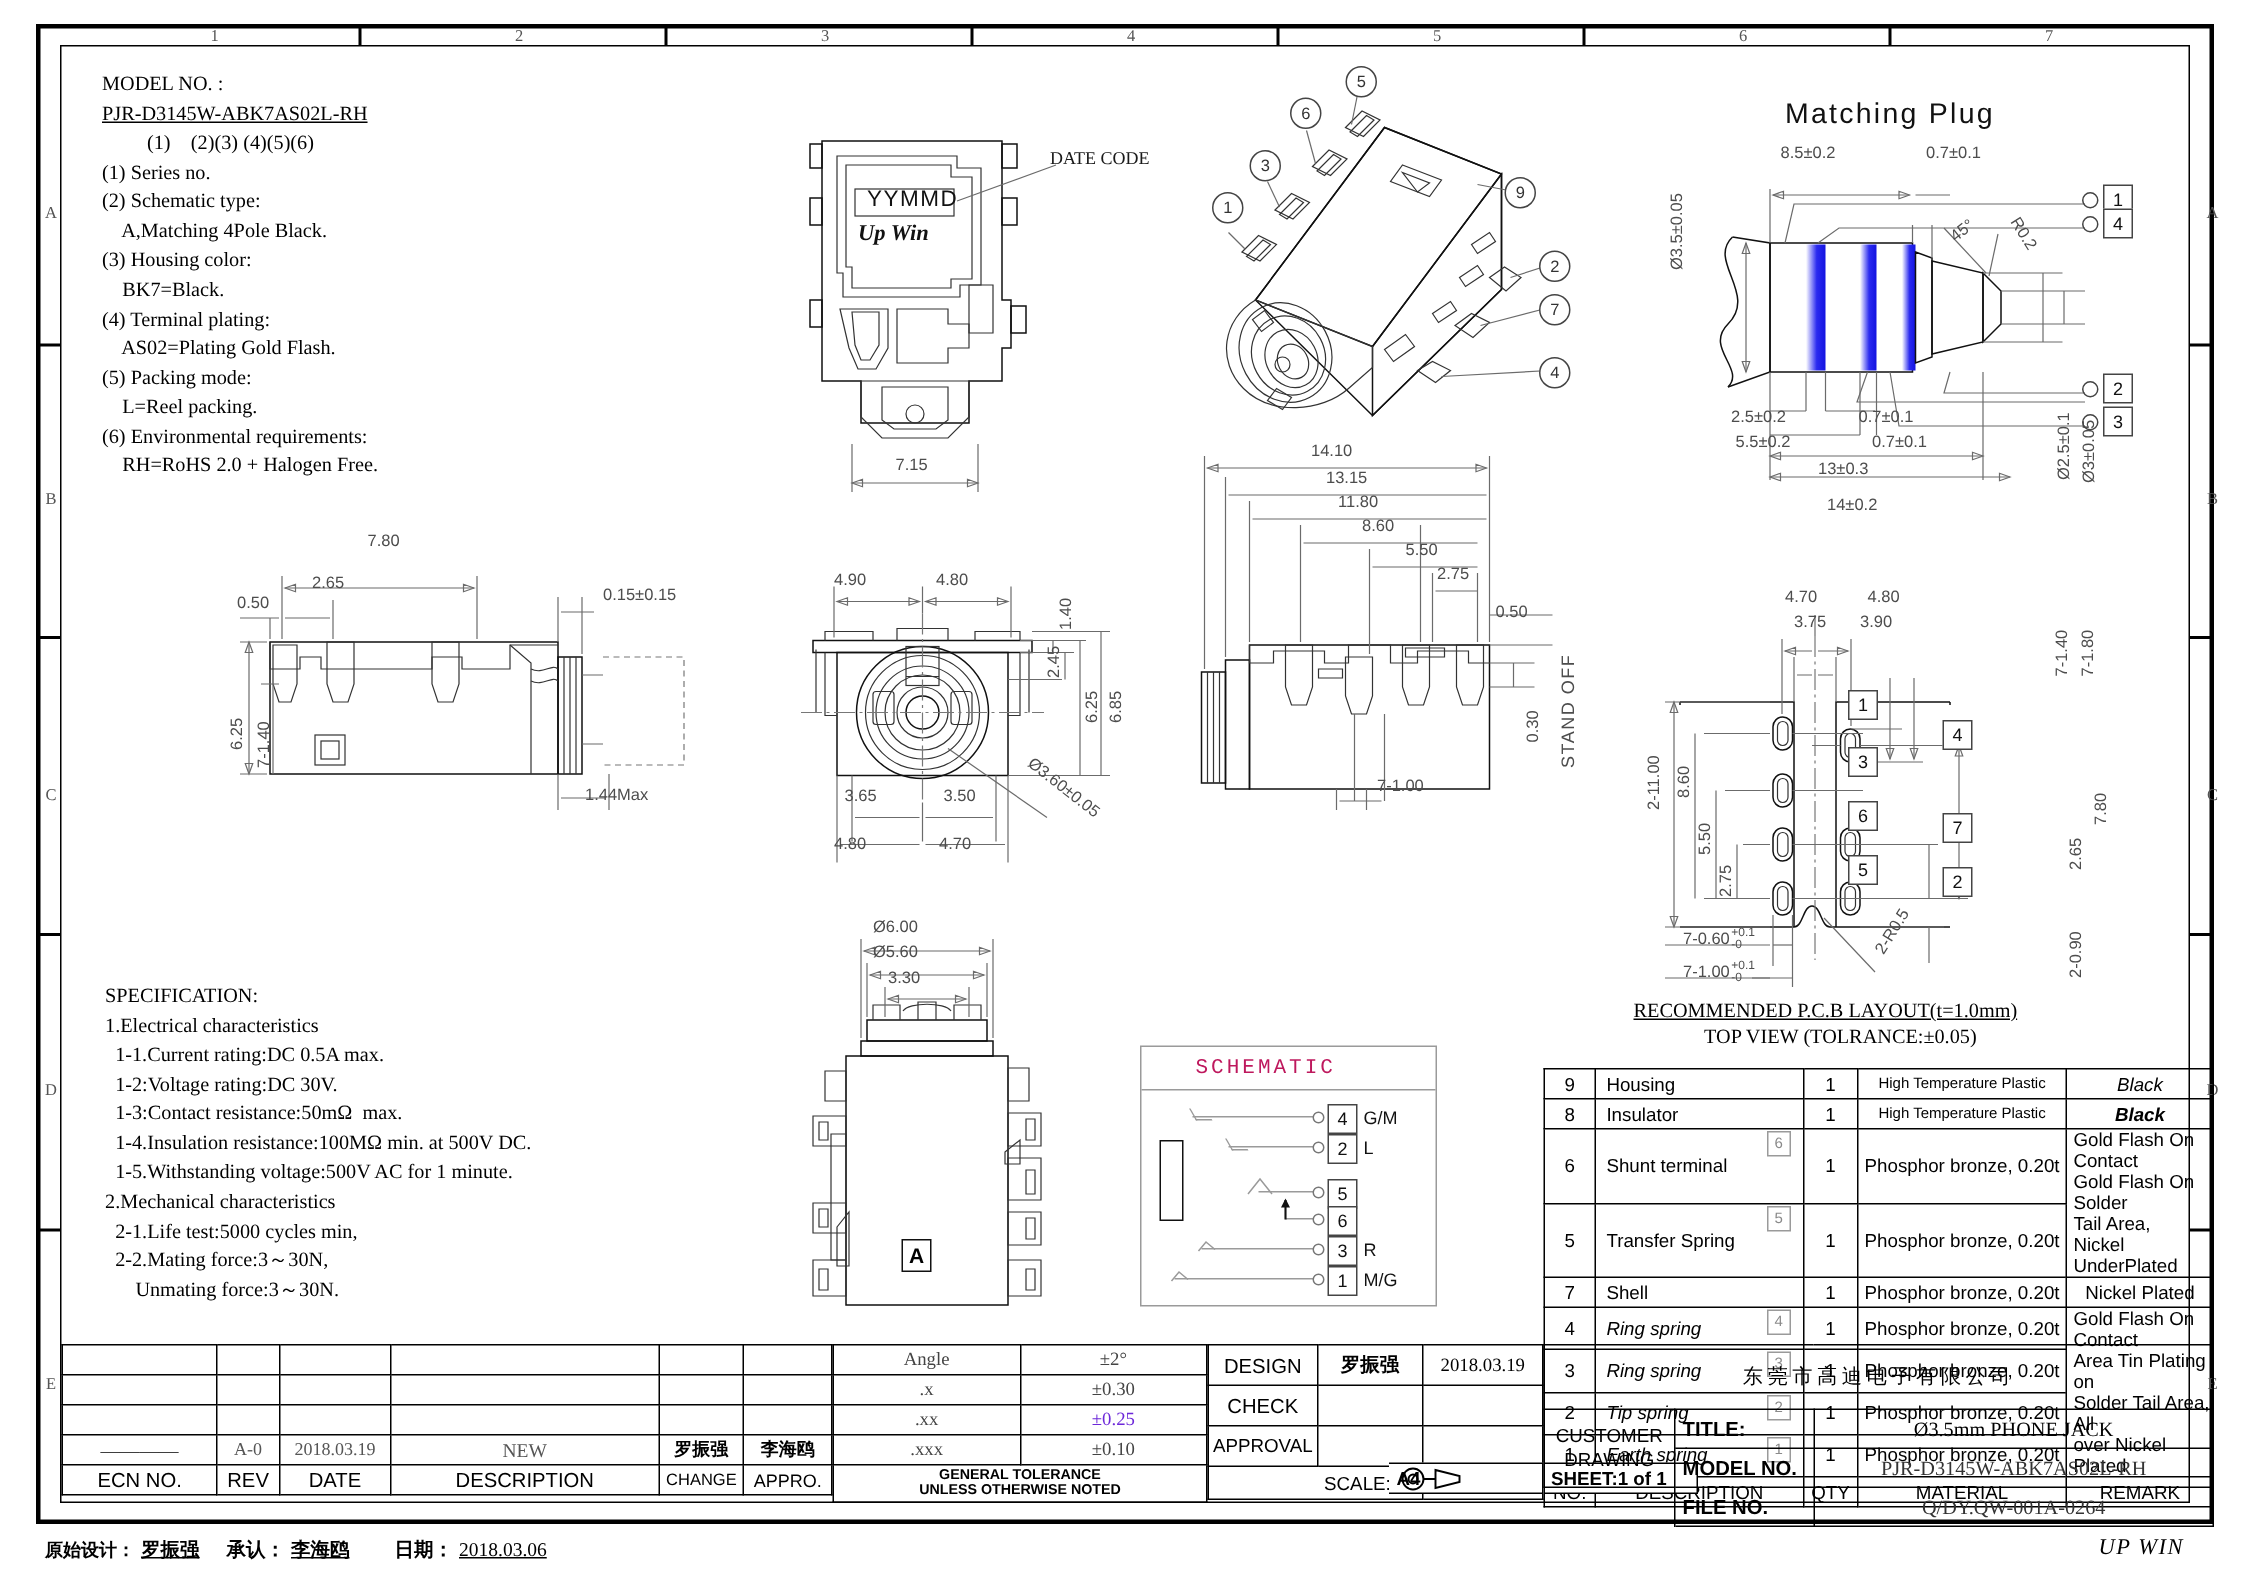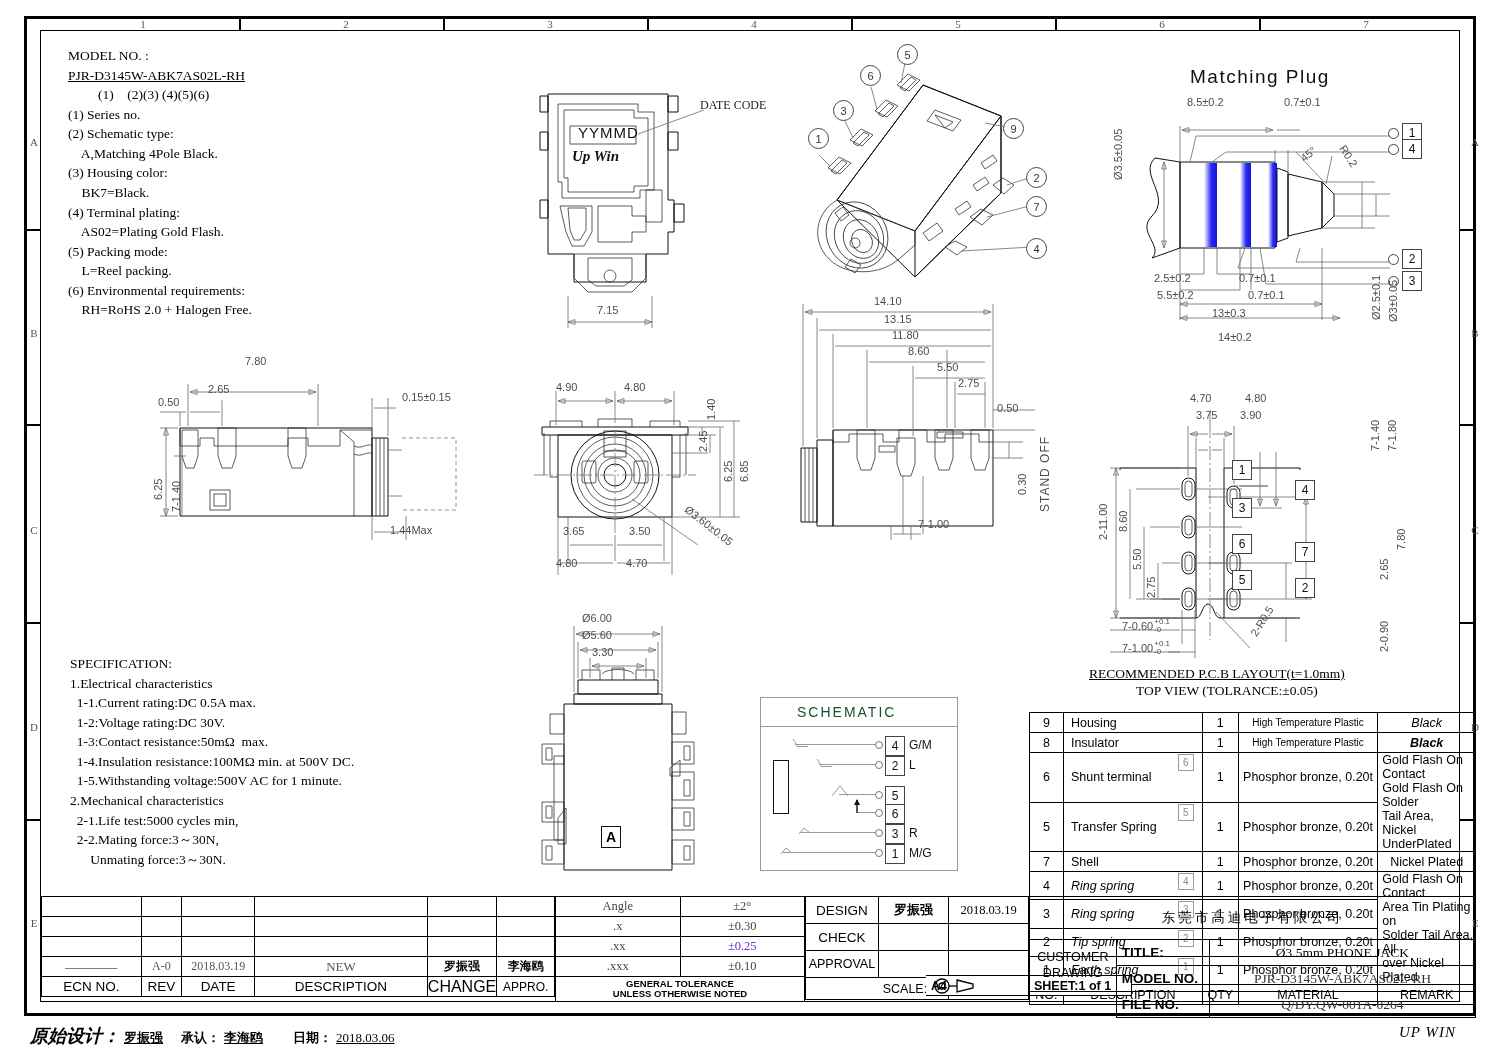--- a/index.html
+++ b/index.html
@@ -45,21 +45,21 @@
   #tol{left:555px;top:896px;width:250px;}
   #tol td{height:19px;font-size:12.5px;}
   #apr{left:805px;top:896px;width:224px;}
   #apr td{font-size:13.5px;}
   #titleblk{left:1029px;top:896px;width:447px;}
   #titleblk td{font-size:13.5px;}
   .cn{font-family:"Liberation Sans",sans-serif;}
   .company{font-family:"Liberation Serif",serif;font-size:30px;letter-spacing:3px;}
   
   #schem{left:760px;top:697px;width:196px;height:172px;border:1px solid #9a9a9a;background:#fff;}
-  #schem .cap{font-family:Liberation Sans, sans-serif;font-size:14px;color:#14532d;letter-spacing:2px;text-align:right;}
+  #schem .cap{font-family:Liberation Mono, monospace;font-size:14px;color:#be185d;letter-spacing:2px;text-align:right;}
   .swire{height:1px;background:#9a9a9a;position:absolute;}
   .snode{width:6px;height:6px;border:1px solid #777;border-radius:50%;position:absolute;background:#fff;}
   .spin{font-family:"Liberation Sans",sans-serif;font-size:12px;color:#111;}
   
   svg{position:absolute;overflow:visible;}
   .ln{stroke:#111;stroke-width:1;fill:none;}
   .ln-t{stroke:#333;stroke-width:.8;fill:none;}
   .ln-g{stroke:#6b6b6b;stroke-width:.8;fill:none;}
   .ctr{stroke:#777;stroke-width:.8;fill:none;stroke-dasharray:14 3 2 3;}
   .hid{stroke:#777;stroke-width:.8;fill:none;stroke-dasharray:4 3;}
@@ -762,21 +762,21 @@
     <td class="serif" style="color:#555;font-size:12px;">2018.03.19</td>
     <td class="serif" style="color:#555;font-size:13px;">NEW</td>
     <td class="cn" style="font-size:12px;font-weight:bold;">罗振强</td>
     <td class="cn" style="font-size:12px;font-weight:bold;">李海鸥</td>
   </tr>
   <tr>
     <td style="font-size:13.5px;">ECN NO.</td>
     <td style="font-size:13.5px;">REV</td>
     <td style="font-size:13.5px;">DATE</td>
     <td style="font-size:13.5px;">DESCRIPTION</td>
-    <td style="font-size:16px;">CHANGE</td>
+    <td style="font-size:11px;">CHANGE</td>
     <td style="font-size:12px;">APPRO.</td>
   </tr>
 </tbody>
   </table>
 
 <table class="abs" id="tol">
   <tbody>
       <tr>
     <td class="serif" style="width:125px;color:#444;margin-left:28px;">Angle</td>
     <td class="serif" style="width:125px;color:#444;">±2°</td>
@@ -857,20 +857,20 @@
   </tr>
   <tr>
     <td style="border-left:none;border-bottom:none;border-top:none;"></td>
     <td style="height:25px;text-align:left;padding-left:5px;font-weight:bold;">FILE NO.</td>
     <td class="serif" style="font-size:13.5px;color:#333;">Q/DY.QW-001A-0264</td>
   </tr>
 </tbody>
   </table>
 
 <div class="abs" style="left:30px;top:1024px;display:flex;align-items:baseline;gap:4px;">
-  <span class="cn" style="font-size:18px;font-weight:bold;font-style:italic;">原始设计：</span>
+  <span class="cn" style="font-size:12px;font-weight:bold;">原始设计：</span>
   <span class="cn" style="font-size:13px;font-weight:bold;text-decoration:underline;">罗振强</span>
   <span class="cn" style="font-size:13px;font-weight:bold;margin-left:14px;">承认：</span>
   <span class="cn" style="font-size:13px;font-weight:bold;text-decoration:underline;">李海鸥</span>
   <span class="cn" style="font-size:13px;font-weight:bold;margin-left:26px;">日期：</span>
   <span class="serif" style="font-size:13px;text-decoration:underline;">2018.03.06</span>
 </div>
 <div class="abs serif" style="left:1399px;top:1024px;font-size:15px;font-style:italic;letter-spacing:1px;">UP WIN</div>
 
 </body></html>

